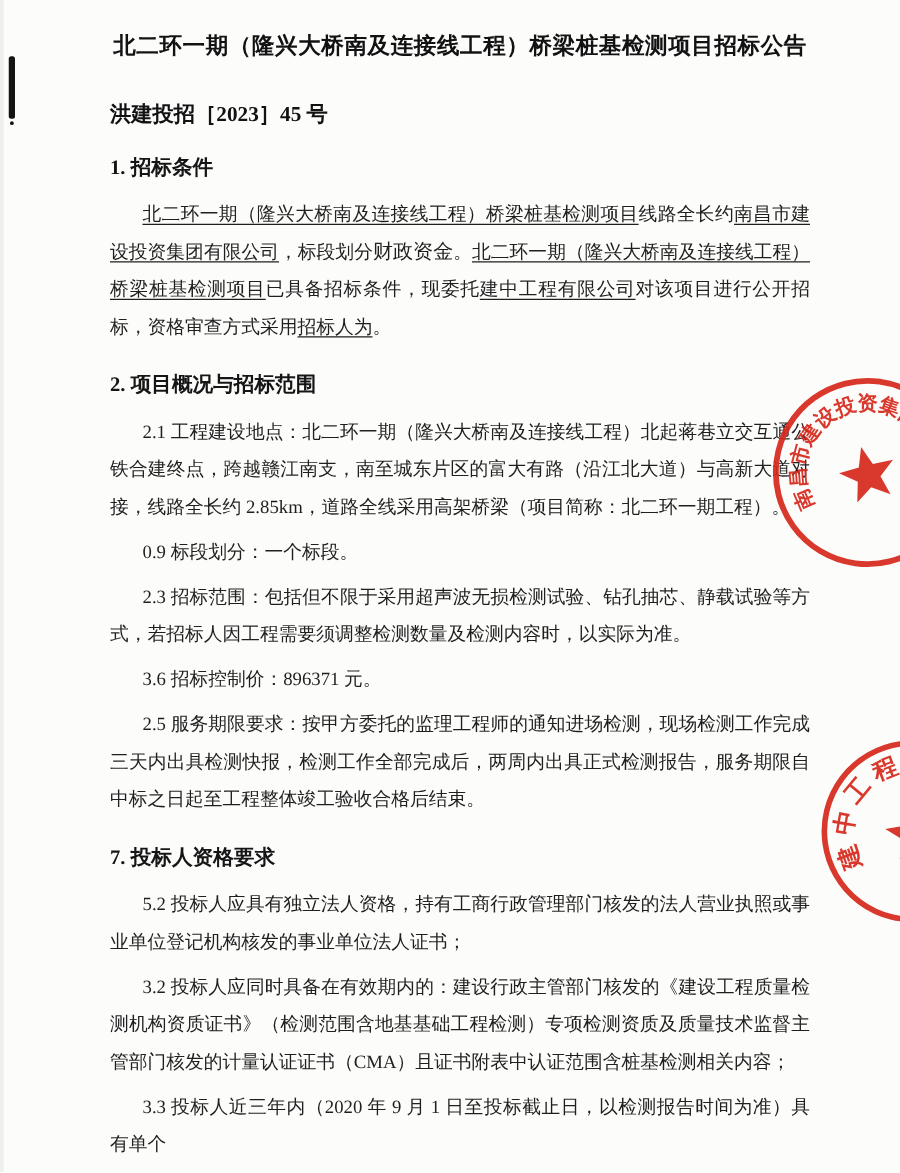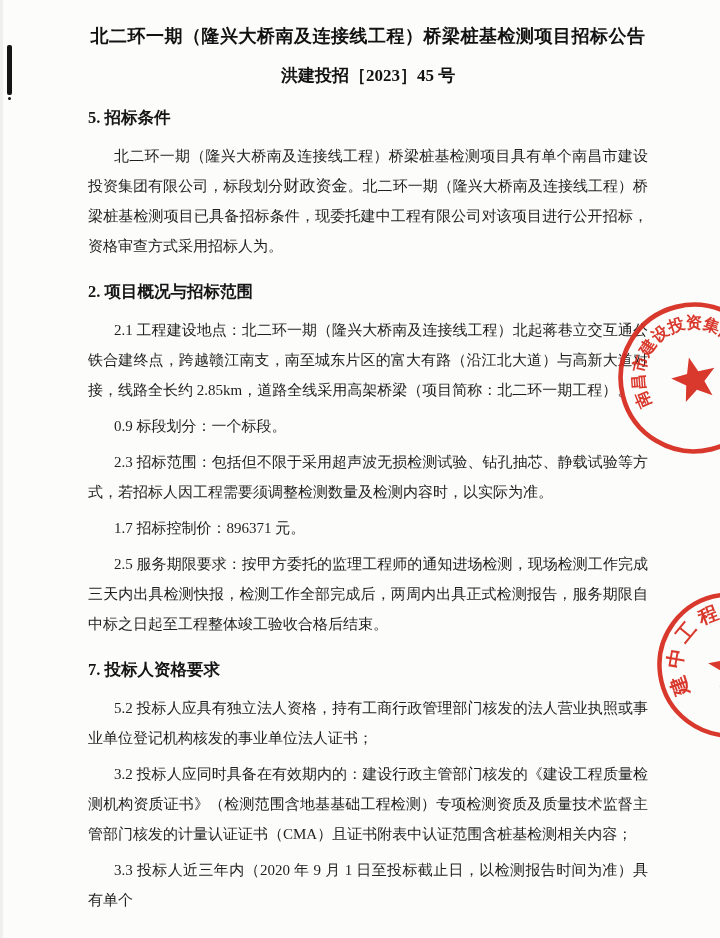--- a/index.html
+++ b/index.html
@@ -25,59 +25,59 @@
     background:#141414;border-radius:50%;
   }
   .content{
     position:absolute;left:88px;top:0;width:560px;padding-top:22px;
   }
   .doc-title{
     font-size:18px;line-height:28px;font-weight:bold;text-align:center;
     letter-spacing:0.5px;color:#121212;
   }
   .doc-number{
-    font-size:17px;line-height:28px;font-weight:bold;text-align:center;
-    margin-top:12px;color:#121212;
+    font-size:17px;line-height:28px;font-weight:bold;
+    margin-top:28px;color:#121212;
   }
   .sec-heading{
     font-size:16.5px;line-height:28px;font-weight:bold;color:#151515;
     margin:14px 0 6px 0;
   }
   .para{
     margin:0;padding:3px 0;
     font-size:15px;line-height:30px;
     text-align:justify;
     text-indent:26px;
     word-break:break-all;
   }
-  .u{text-underline-offset:3px;margin-top:33px;}
+  .u{text-decoration:underline;text-underline-offset:3px;margin-top:33px;}
   .em{font-size:1.07em;}
   .seal{position:absolute;opacity:0.92;pointer-events:none;}
   .seal-1{left:616px;top:300px;width:156px;height:156px;transform:rotate(-14deg);}
   .seal-2{left:655px;top:590px;width:150px;height:150px;transform:rotate(-8deg);}
   .seal text{font-family:"Liberation Serif","DejaVu Serif",serif;font-weight:bold;}
 </style>
 </head>
 <body>
 
 <div class="page">
 
   <div class="scan-mark"></div>
 
   <div class="content">
     <div class="doc-title">北二环一期（隆兴大桥南及连接线工程）桥梁桩基检测项目招标公告</div>
     <div class="doc-number">洪建投招［2023］45 号</div>
     <div id="doc-body">
-        <div class="sec-heading">5. 招标条件</div>
-        <p class="para"><span class="u">北二环一期（隆兴大桥南及连接线工程）桥梁桩基检测项目</span><span>具有单个</span><span class="u">南昌市建设投资集团有限公司</span><span>，标段划分</span><span class="em">财政资金</span><span>。</span><span class="u">北二环一期（隆兴大桥南及连接线工程）桥梁桩基检测项目</span><span>已具备招标条件，现委托</span><span class="u">建中工程有限公司</span><span>对该项目进行公开招标，资格审查方式采用</span><span class="u">招标人为</span><span>。</span></p>
+        <div class="sec-heading">1. 招标条件</div>
+        <p class="para"><span class="u">北二环一期（隆兴大桥南及连接线工程）桥梁桩基检测项目</span><span>线路全长约</span><span class="u">南昌市建设投资集团有限公司</span><span>，标段划分</span><span class="em">财政资金</span><span>。</span><span class="u">北二环一期（隆兴大桥南及连接线工程）桥梁桩基检测项目</span><span>已具备招标条件，现委托</span><span class="u">建中工程有限公司</span><span>对该项目进行公开招标，资格审查方式采用</span><span class="u">招标人为</span><span>。</span></p>
         <div class="sec-heading">2. 项目概况与招标范围</div>
         <p class="para"><span>2.1 工程建设地点：北二环一期（隆兴大桥南及连接线工程）北起蒋巷立交互通公铁合建终点，跨越赣江南支，南至城东片区的富大有路（沿江北大道）与高新大道对接，线路全长约 2.85km，道路全线采用高架桥梁（项目简称：北二环一期工程）。</span></p>
         <p class="para"><span>0.9 标段划分：一个标段。</span></p>
         <p class="para"><span>2.3 招标范围：包括但不限于采用超声波无损检测试验、钻孔抽芯、静载试验等方式，若招标人因工程需要须调整检测数量及检测内容时，以实际为准。</span></p>
-        <p class="para"><span>1.7 招标控制价：896371 元。</span></p>
+        <p class="para"><span>3.6 招标控制价：896371 元。</span></p>
         <p class="para"><span>2.5 服务期限要求：按甲方委托的监理工程师的通知进场检测，现场检测工作完成三天内出具检测快报，检测工作全部完成后，两周内出具正式检测报告，服务期限自中标之日起至工程整体竣工验收合格后结束。</span></p>
         <div class="sec-heading">7. 投标人资格要求</div>
         <p class="para"><span>5.2 投标人应具有独立法人资格，持有工商行政管理部门核发的法人营业执照或事业单位登记机构核发的事业单位法人证书；</span></p>
         <p class="para"><span>3.2 投标人应同时具备在有效期内的：建设行政主管部门核发的《建设工程质量检测机构资质证书》（检测范围含地基基础工程检测）专项检测资质及质量技术监督主管部门核发的计量认证证书（CMA）且证书附表中认证范围含桩基检测相关内容；</span></p>
         <p class="para"><span>3.3 投标人近三年内（2020 年 9 月 1 日至投标截止日，以检测报告时间为准）具有单个</span></p>
       </div>
   </div>
 
   <svg class="seal seal-1" viewBox="0 0 200 200">
     <circle class="sealStroke" cx="100" cy="100" r="94" fill="none" stroke="#d7281b" stroke-width="6"></circle>

